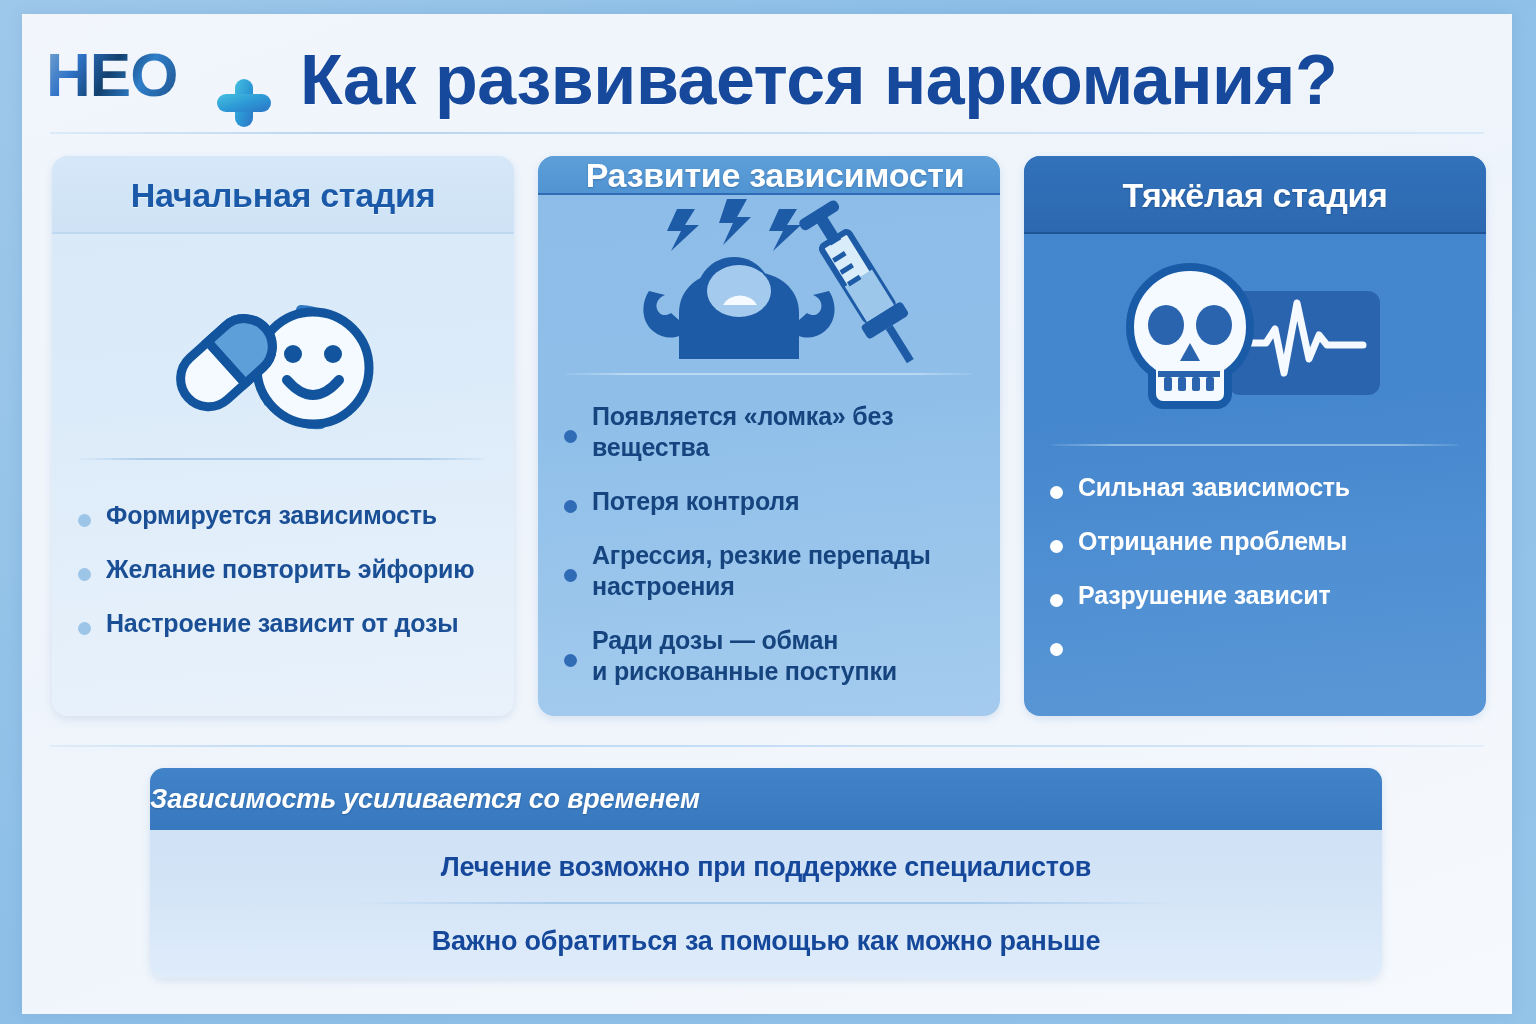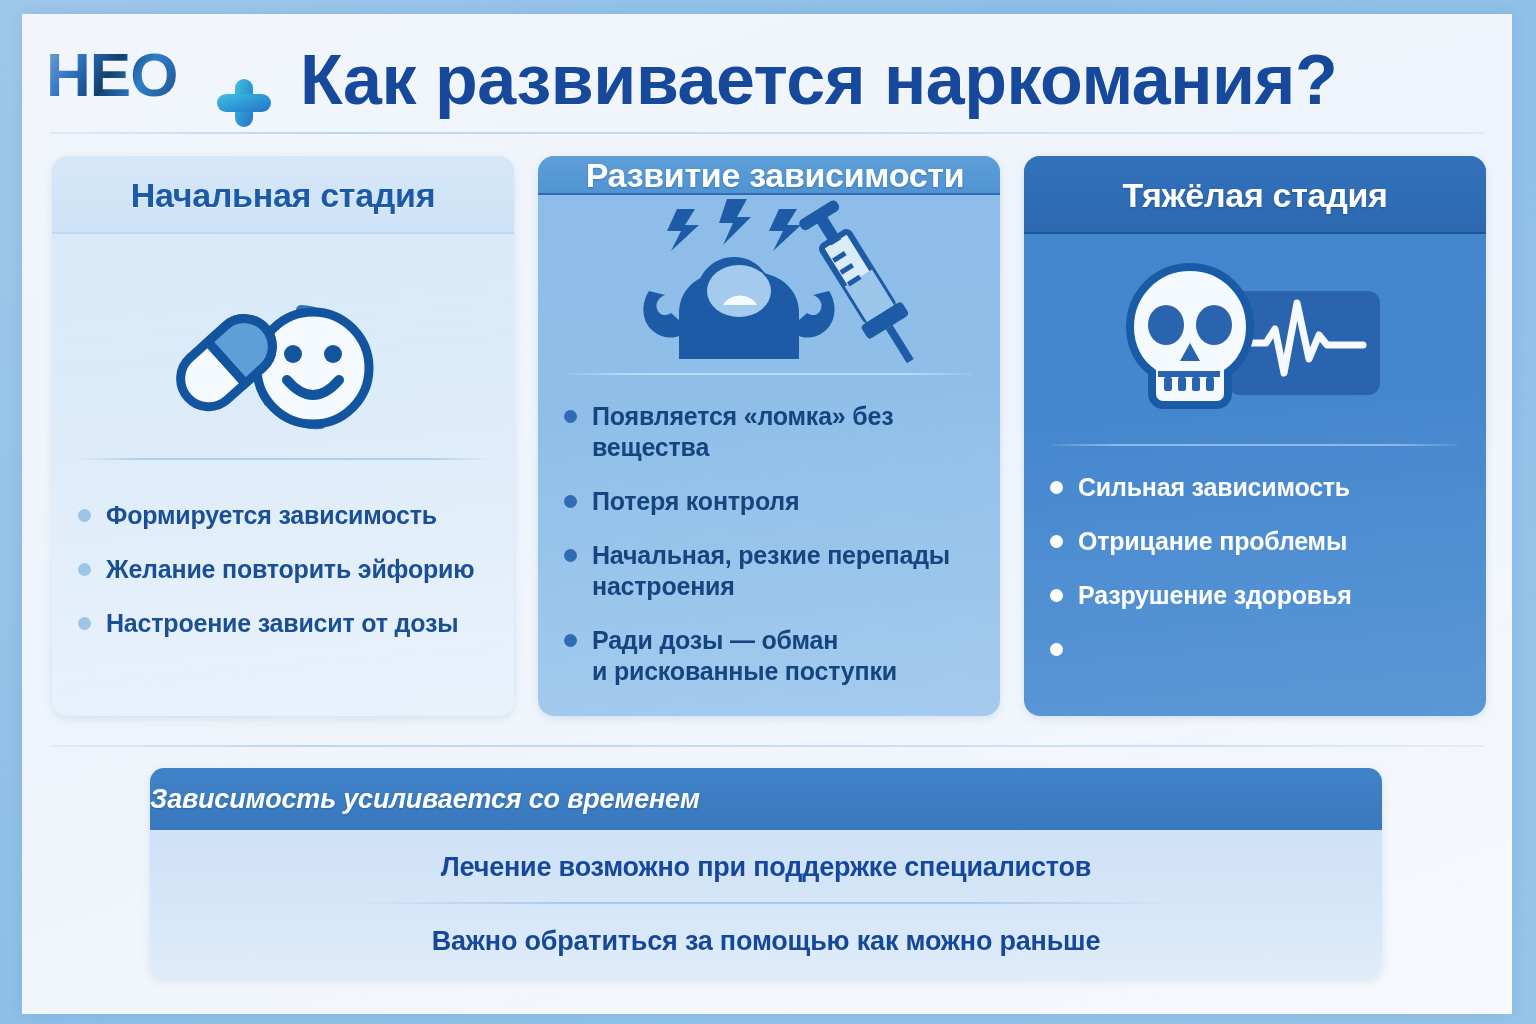--- a/index.html
+++ b/index.html
@@ -159,21 +159,21 @@
   .card-2 .icon-rule { background: linear-gradient(90deg, rgba(200,225,245,0.1), #bcd9f2 15%, #bcd9f2 85%, rgba(200,225,245,0.1)); }
   .card-3 .icon-rule { background: linear-gradient(90deg, rgba(190,220,245,0.1), #8db9e2 15%, #8db9e2 85%, rgba(190,220,245,0.1)); }
 
   .card-list {
     flex: 1;
     padding: 26px 26px 10px 26px;
     box-sizing: border-box;
   }
   .bullet-row {
     display: flex;
-    align-items: flex-start;
+    align-items: center;
     margin-bottom: 23px;
   }
   .dot {
     width: 13px;
     height: 13px;
     border-radius: 50%;
     margin-top: 9px;
     margin-right: 15px;
     flex: 0 0 auto;
   }
@@ -364,21 +364,21 @@
           <div class="bullet-row">
             <span class="dot"></span>
             <span class="bullet-text">Появляется «ломка» без вещества</span>
           </div>
           <div class="bullet-row">
             <span class="dot"></span>
             <span class="bullet-text">Потеря контроля</span>
           </div>
           <div class="bullet-row">
             <span class="dot"></span>
-            <span class="bullet-text">Начальная, резкие перепады настроения</span>
+            <span class="bullet-text">Агрессия, резкие перепады настроения</span>
           </div>
           <div class="bullet-row">
             <span class="dot"></span>
             <span class="bullet-text">Ради дозы — обман
 и рискованные поступки</span>
           </div>
         </div>
       </div>
 
       <div class="card card-3">
@@ -411,21 +411,21 @@
           <div class="bullet-row">
             <span class="dot"></span>
             <span class="bullet-text">Сильная зависимость</span>
           </div>
           <div class="bullet-row">
             <span class="dot"></span>
             <span class="bullet-text">Отрицание проблемы</span>
           </div>
           <div class="bullet-row">
             <span class="dot"></span>
-            <span class="bullet-text">Разрушение здоровья</span>
+            <span class="bullet-text">Разрушение зависит</span>
           </div>
           <div class="bullet-row">
             <span class="dot"></span>
           </div>
         </div>
       </div>
 
     </div>
 
     <div class="footer-rule"></div>

